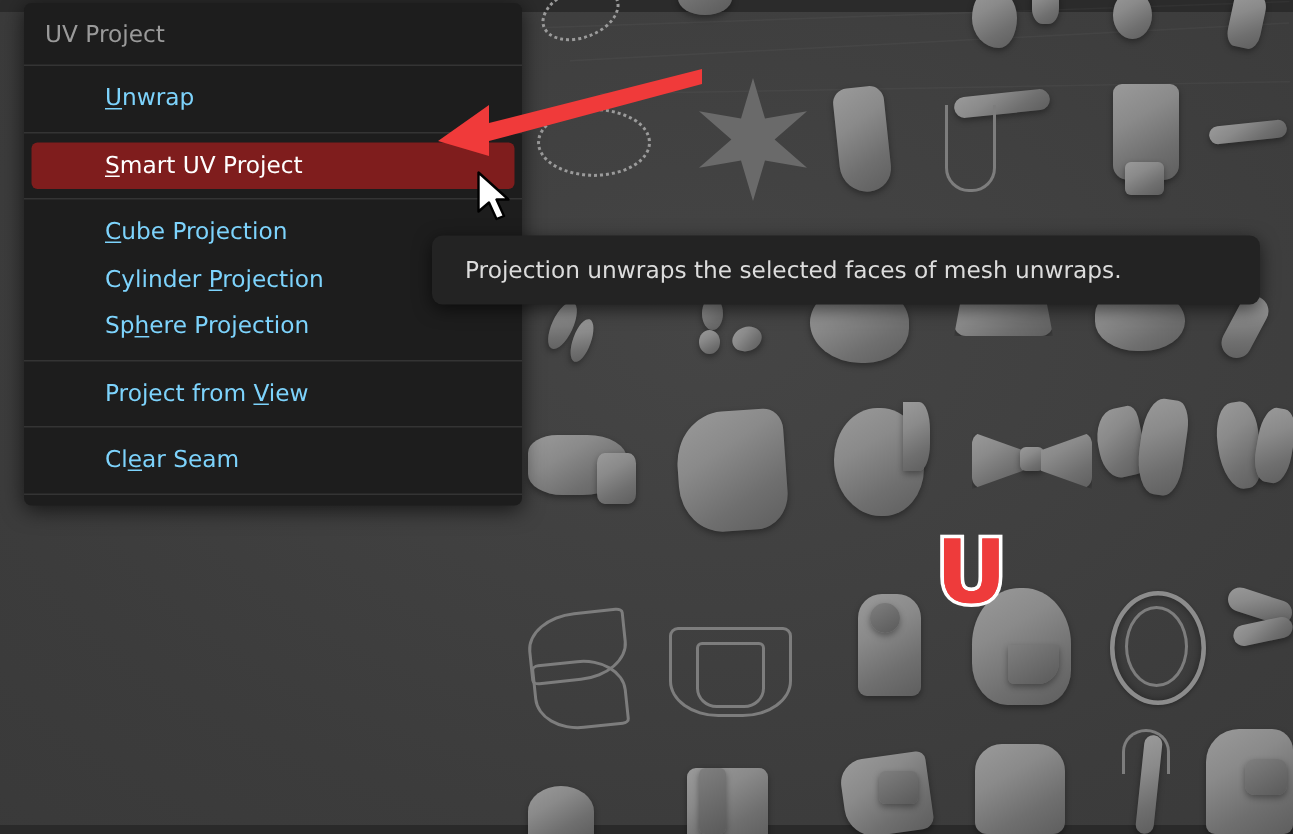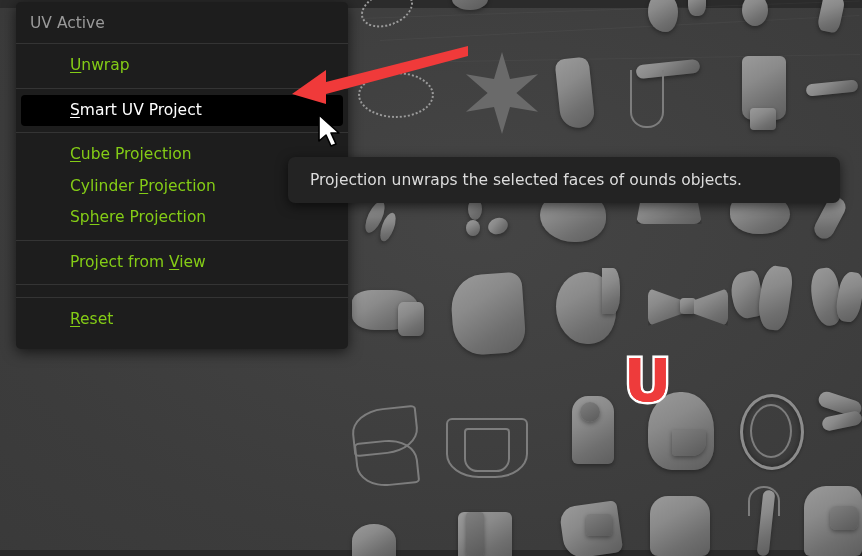--- a/index.html
+++ b/index.html
@@ -92,33 +92,33 @@
     padding: 12px 0 11px 14px;
   }
   .sep {
     height: 1px;
     background: #343434;
     margin: 0;
   }
   .group { padding: 6px 0 6px 0; }
   .item {
     position: relative;
-    color: #84cc16;
+    color: #7dd3fc;
     font-size: 15.5px;
     line-height: 1;
     padding: 8px 0 8px 54px;
     white-space: nowrap;
     cursor: default;
   }
   .item .acc {
     text-decoration: underline;
     text-underline-offset: 2px;
   }
   .item.selected {
-    background: #000000;
+    background: #7f1d1d;
     color: #ffffff;
     border-radius: 4px;
     margin: 0 5px;
     padding-left: 49px;
   }
 
   
   #tooltip {
     position: absolute;
     left: 288px; top: 157px;
@@ -244,21 +244,21 @@
     <div class="mesh dim" style="left:586px; top:514px; width:26px; height:22px; border-radius:4px;"></div>
     <div class="mesh" style="left:650px; top:496px; width:60px; height:60px; border-radius:18px 18px 8px 8px;"></div>
     <div class="mesh" style="left:760px; top:490px; width:12px; height:66px; border-radius:6px; transform:rotate(6deg);"></div>
     <div class="mesh thinring" style="left:748px; top:486px; width:28px; height:28px; border-radius:50% 50% 0 0; border-bottom:none;"></div>
     <div class="mesh" style="left:804px; top:486px; width:58px; height:70px; border-radius:22px 14px 6px 6px;"></div>
     <div class="mesh dim" style="left:830px; top:506px; width:28px; height:24px; border-radius:6px;"></div>
     <div class="mesh" style="left:352px; top:524px; width:44px; height:34px; border-radius:50% 50% 0 0;"></div>
   </div>
 
   <div id="menu">
-    <div class="menu-title">UV Active</div>
+    <div class="menu-title">UV Project</div>
     <div class="sep"></div>
 
     <div class="group">
       <div class="item"><span class="acc">U</span>nwrap</div>
     </div>
     <div class="sep"></div>
 
     <div class="group">
       <div class="item selected"><span class="acc">S</span>mart UV Project</div>
     </div>
@@ -270,30 +270,28 @@
       <div class="item">Sp<span class="acc">h</span>ere Projection</div>
     </div>
     <div class="sep"></div>
 
     <div class="group">
       <div class="item">Project from <span class="acc">V</span>iew</div>
     </div>
     <div class="sep"></div>
 
     <div class="group">
-    </div>
-    <div class="sep"></div>
-
-    <div class="group">
-      <div class="item"><span class="acc">R</span>eset</div>
-    </div>
+      <div class="item">Cl<span class="acc">e</span>ar Seam</div>
+    </div>
+    <div class="sep"></div>
+
   </div>
 
   <div id="tooltip">
-    <span>Projection unwraps the selected faces of ounds objects.</span>
+    <span>Projection unwraps the selected faces of mesh unwraps.</span>
   </div>
 
   <svg id="annot-arrow" viewBox="0 0 176 62">
     <g fill="#f03a3a">
       <polygon points="0,52 34,28 34,40 176,4 176,14 34,52 34,62"></polygon>
     </g>
   </svg>
 
   <svg id="cursor" viewBox="0 0 26 36">
     <polygon points="1,1 1,27 8,21 13,32 18,30 13,19 21,19" fill="#ffffff" stroke="#000000" stroke-width="1.6" stroke-linejoin="round"></polygon>

